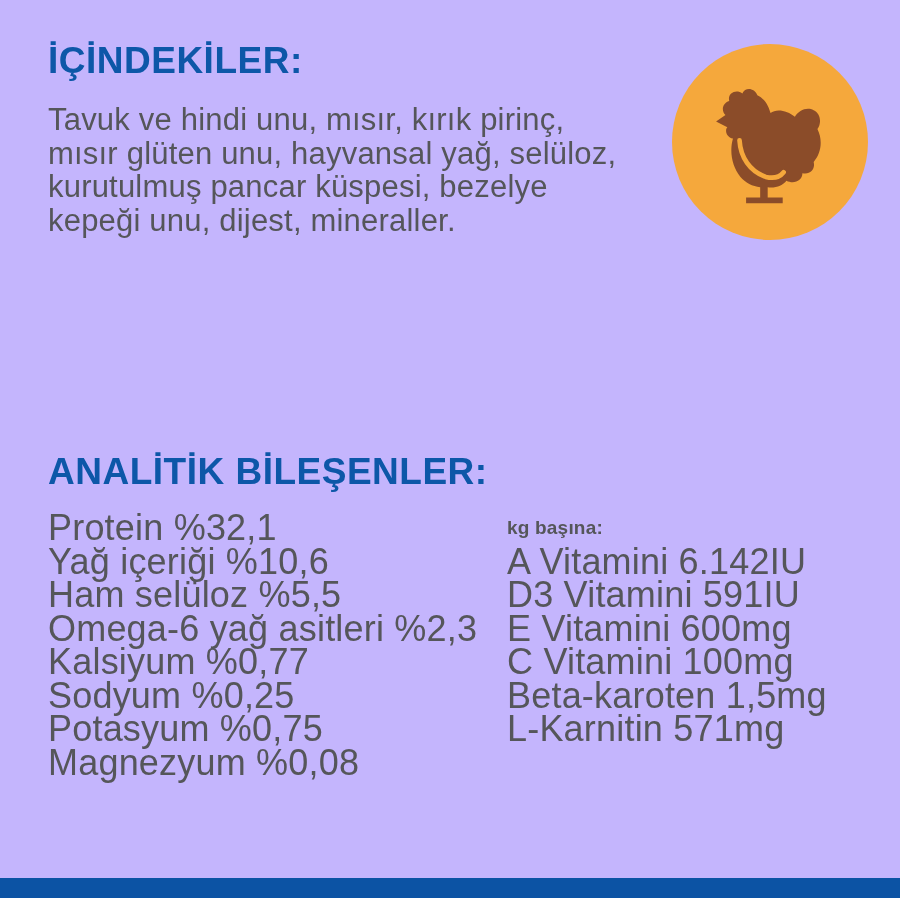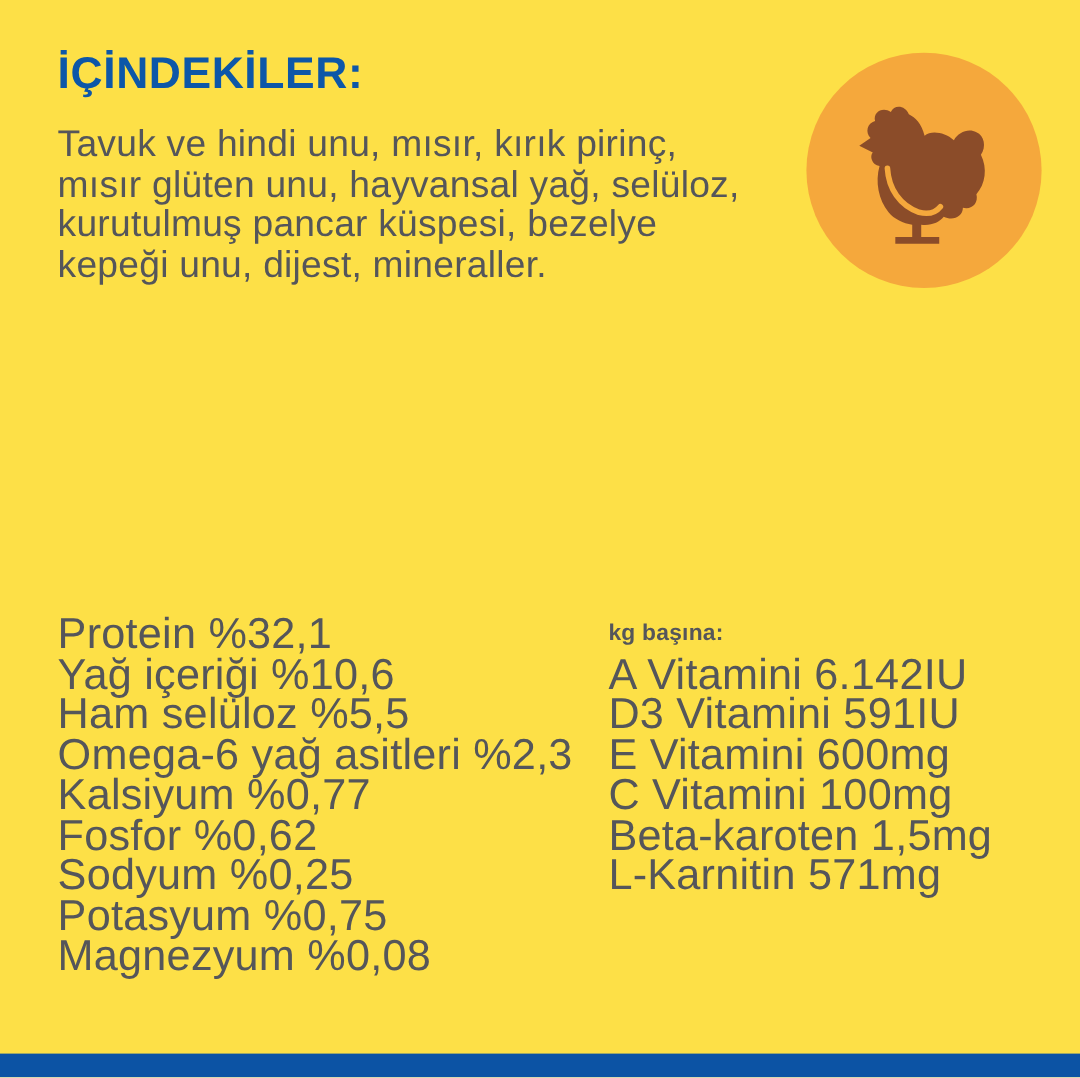--- a/index.html
+++ b/index.html
@@ -10,21 +10,21 @@
     --brown:#8b4c29;
   }
   *{box-sizing:border-box;}
   html,body{margin:0;padding:0;background:#ffffff;}
   body{
     width:900px;height:898px;
     font-family:"Liberation Sans", sans-serif;
     -webkit-font-smoothing:antialiased;
   }
   .page{
-    position:relative;width:900px;height:898px;background:#fde047;overflow:hidden;
+    position:relative;width:900px;height:898px;background:#c4b5fd;overflow:hidden;
   }
   .section-title{
     position:absolute;left:48px;margin:0;
     font-size:37px;line-height:42px;font-weight:700;
     letter-spacing:0.5px;color:var(--blue);white-space:nowrap;
   }
   .ingredients-title{top:40px;}
   .analytics-title{top:451px;}
   .ingredients-text{
     position:absolute;left:48px;top:103px;width:650px;margin:0;
@@ -82,28 +82,28 @@
         C102,97 108,91 106,83
         C114,74 116,60 110,48
         C115,41 113,31 106,28
         C99,24 90,28 86,35
         C78,28 66,26 60,31
         C57,20 52,15 46,12 Z"></path>
       <path fill="none" stroke="var(--orange)" stroke-width="5" stroke-linecap="round" d="M27,60 C28,78 38,93 55,99 C63,101 70,99 74,94"></path>
     </svg>
   </div>
 
+  <h1 class="section-title analytics-title">ANALİTİK BİLEŞENLER:</h1>
 
   <ul class="list components-list">
       <li>Protein %32,1</li>
       <li>Yağ içeriği %10,6</li>
       <li>Ham selüloz %5,5</li>
       <li>Omega-6 yağ asitleri %2,3</li>
       <li>Kalsiyum %0,77</li>
-      <li>Fosfor %0,62</li>
       <li>Sodyum %0,25</li>
       <li>Potasyum %0,75</li>
       <li>Magnezyum %0,08</li>
     </ul>
 
   <div class="perkg-block">
     <p class="perkg-title">kg başına:</p>
     <ul class="list perkg-list">
         <li>A Vitamini 6.142IU</li>
         <li>D3 Vitamini 591IU</li>

